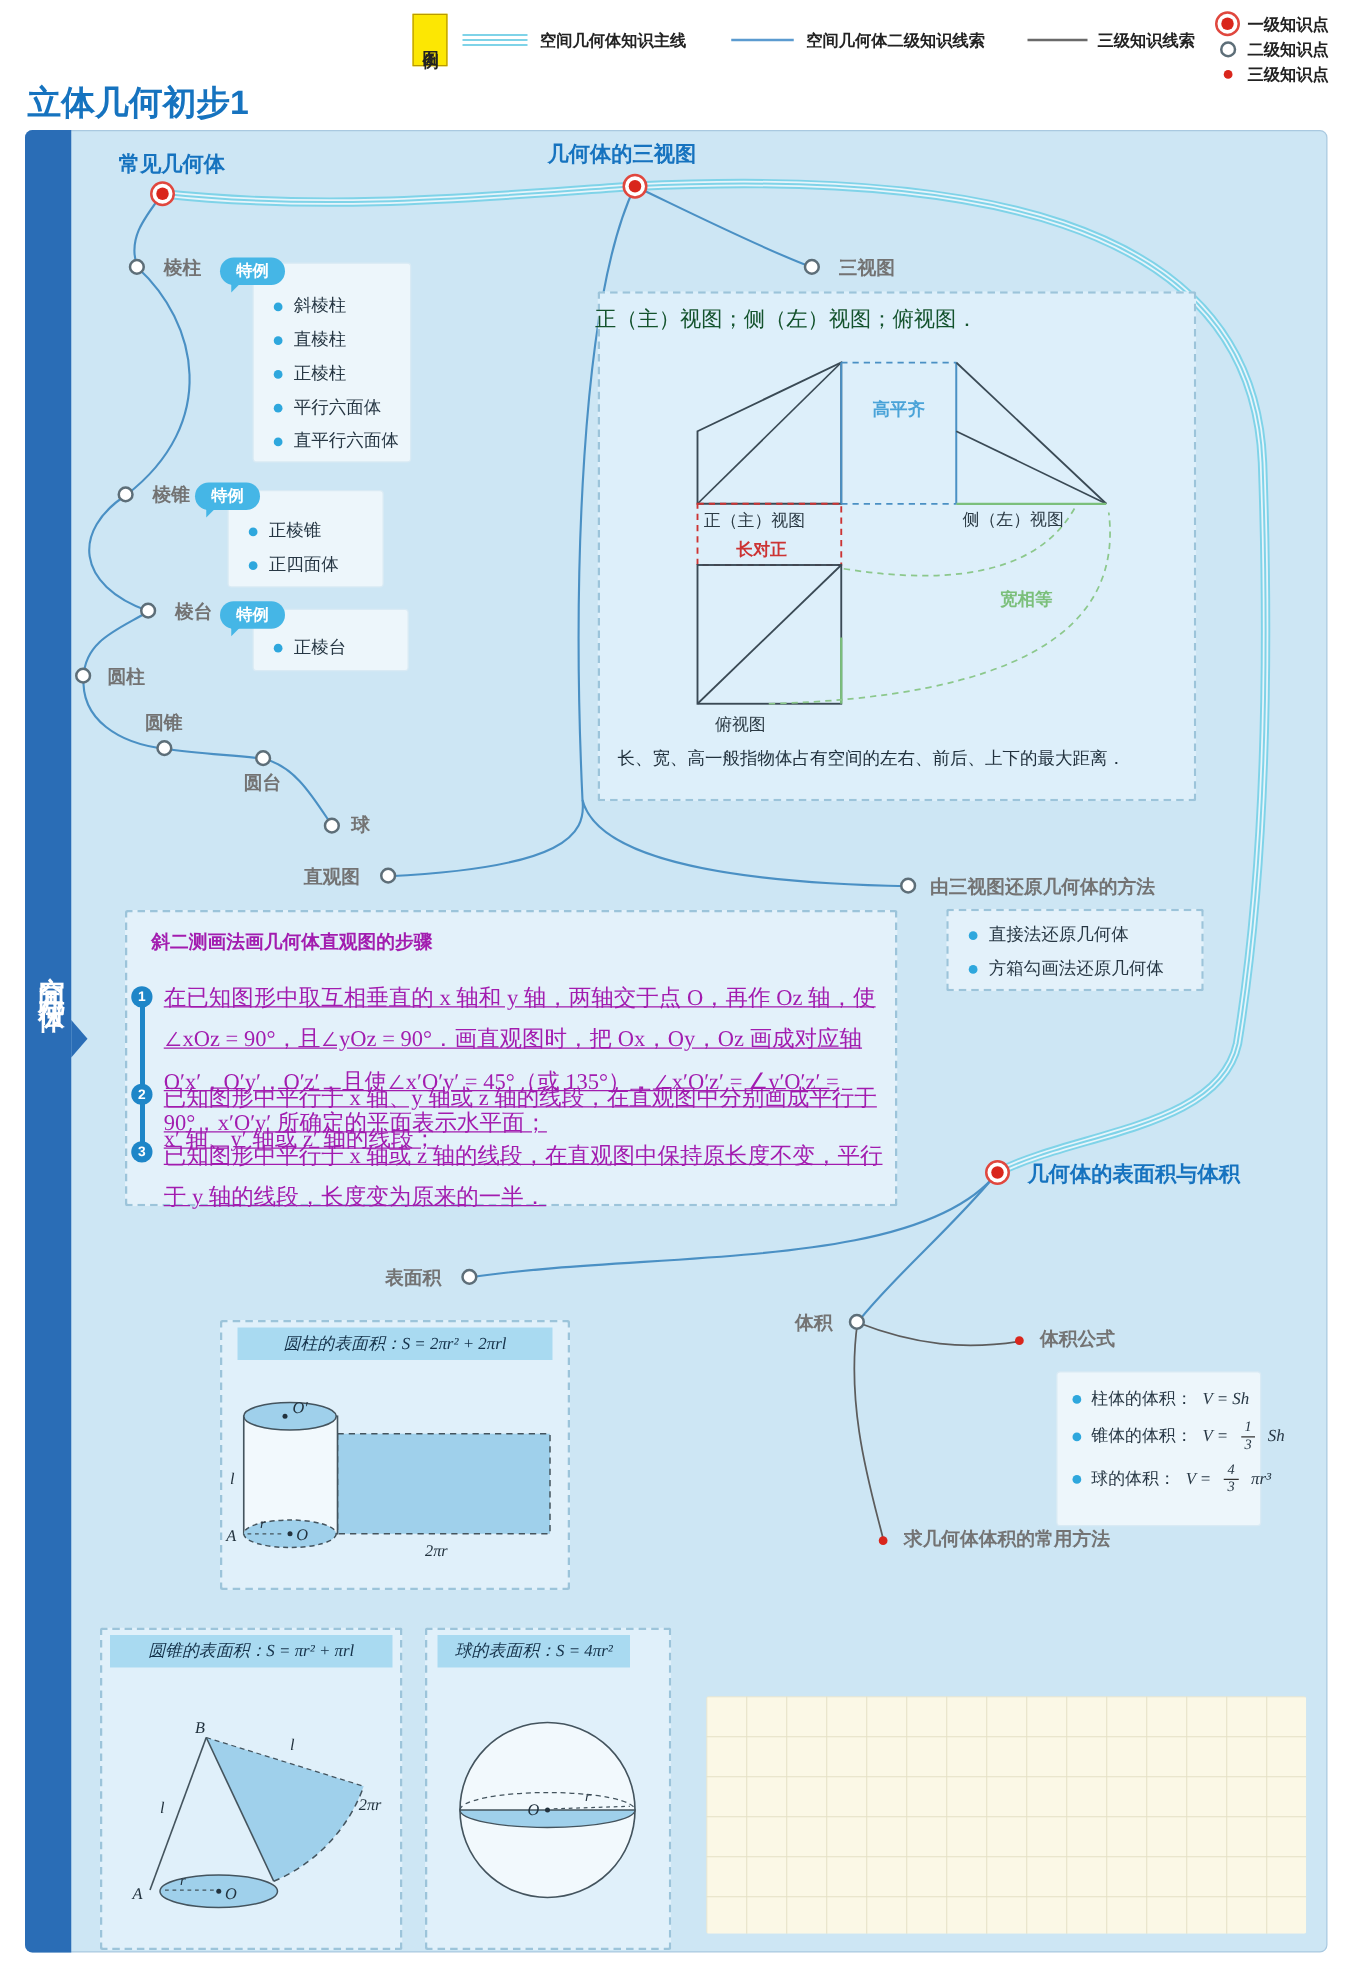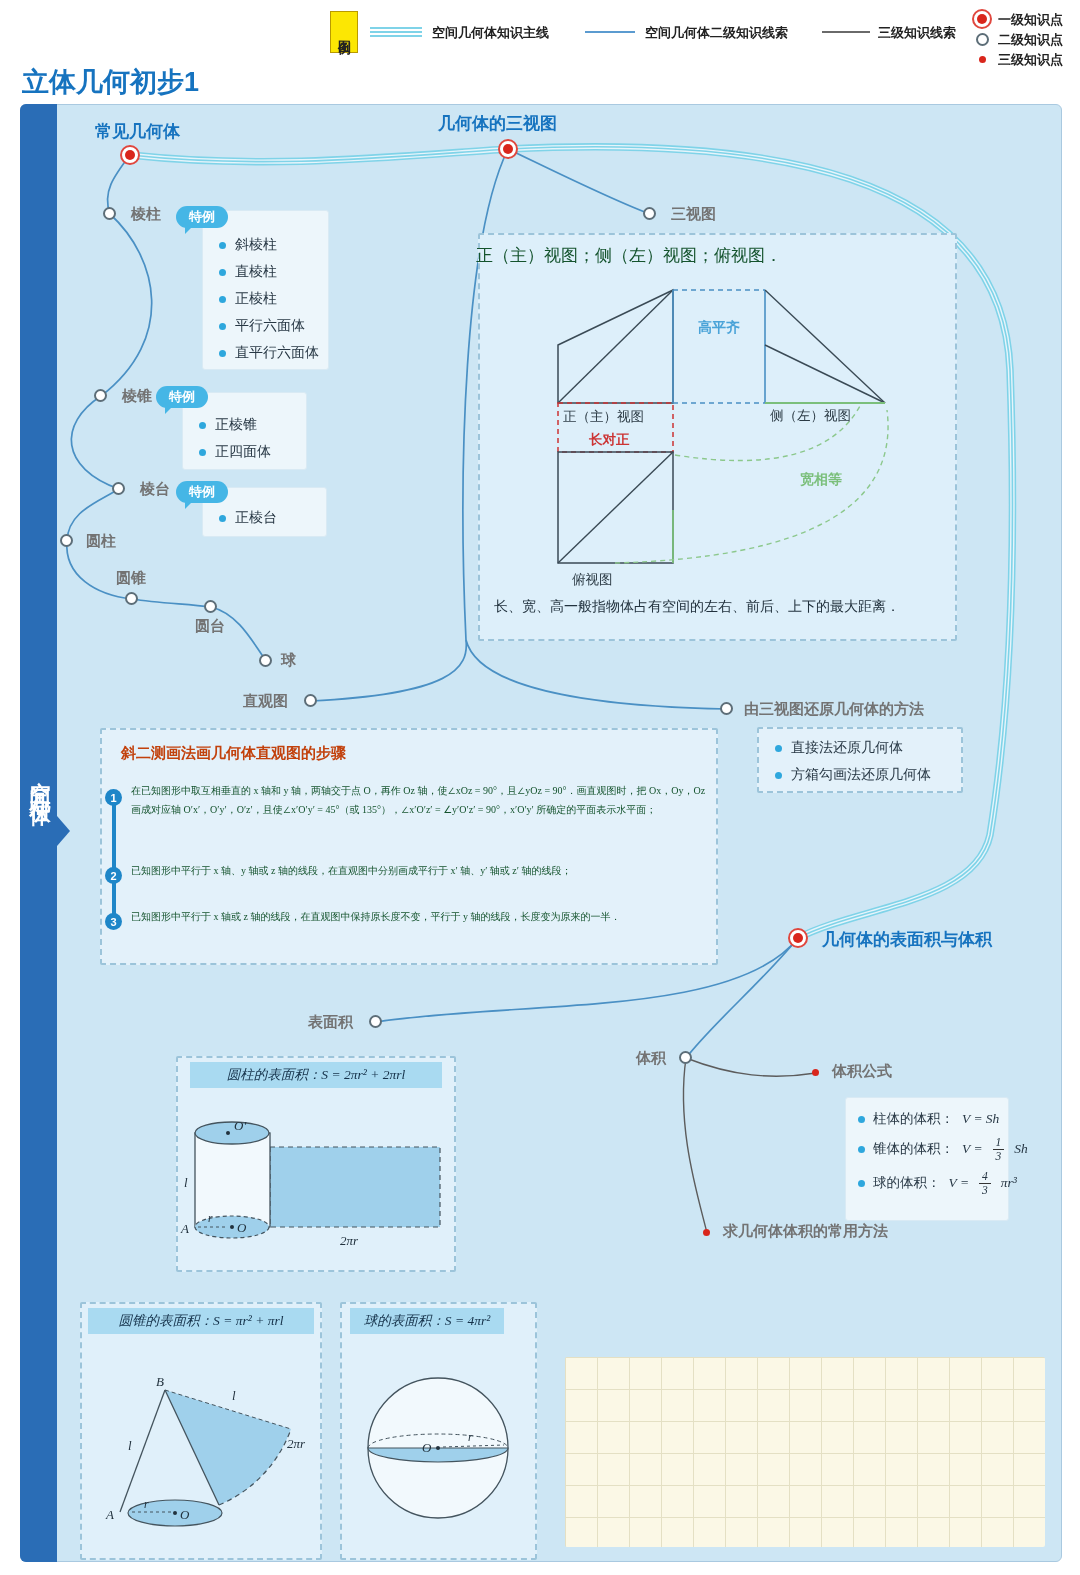--- a/index.html
+++ b/index.html
@@ -36,22 +36,22 @@
   .badge{background:#45b6e6;color:#fff;font-weight:bold;font-size:13px;padding:2px 13px;
       border-radius:13px;white-space:nowrap;}
   .badge:after{content:"";position:absolute;left:9px;bottom:-6px;width:0;height:0;
       border:6px solid transparent;border-top-color:#45b6e6;border-left-color:#45b6e6;}
   .exbox{background:#edf6fb;border:1px solid #d9eaf4;border-radius:3px;}
   .brow{display:flex;align-items:center;gap:9px;margin:9px 0 9px 16px;}
   .bdot{width:7px;height:7px;border-radius:50%;background:#2ea7dd;flex:0 0 auto;}
   .btxt{font-family:"Liberation Serif",serif;font-size:14px;color:#273744;white-space:nowrap;}
   
   .dashbox{border:2px dashed #9cc4da;background:#ddeffa;border-radius:2px;box-sizing:border-box;}
-  .steps-title{color:#c2410c;font-weight:bold;font-size:15px;}
-  .step-text{font-family:"Liberation Serif",serif;font-size:10px;line-height:1.85;color:#14532d;}
+  .steps-title{color:#a21caf;font-weight:bold;font-size:15px;}
+  .step-text{font-family:"Liberation Serif",serif;font-size:18px;line-height:1.85;color:#a21caf;text-decoration:underline;}
   .stepc{width:17px;height:17px;border-radius:50%;background:#1e86c8;color:#fff;font-size:11px;
       font-weight:bold;display:flex;align-items:center;justify-content:center;}
   .stepline{width:4px;background:#1e86c8;border-radius:2px;}
   
   .fhead{background:#a9daf1;color:#15324a;font-family:"Liberation Serif",serif;font-size:13.5px;
       display:flex;align-items:center;justify-content:center;font-style:italic;}
   
   .vrow{display:flex;align-items:center;gap:8px;margin:8px 0 8px 12px;font-family:"Liberation Serif",serif;
       font-size:13.5px;color:#273744;white-space:nowrap;}
   .vfor{font-style:italic;}

